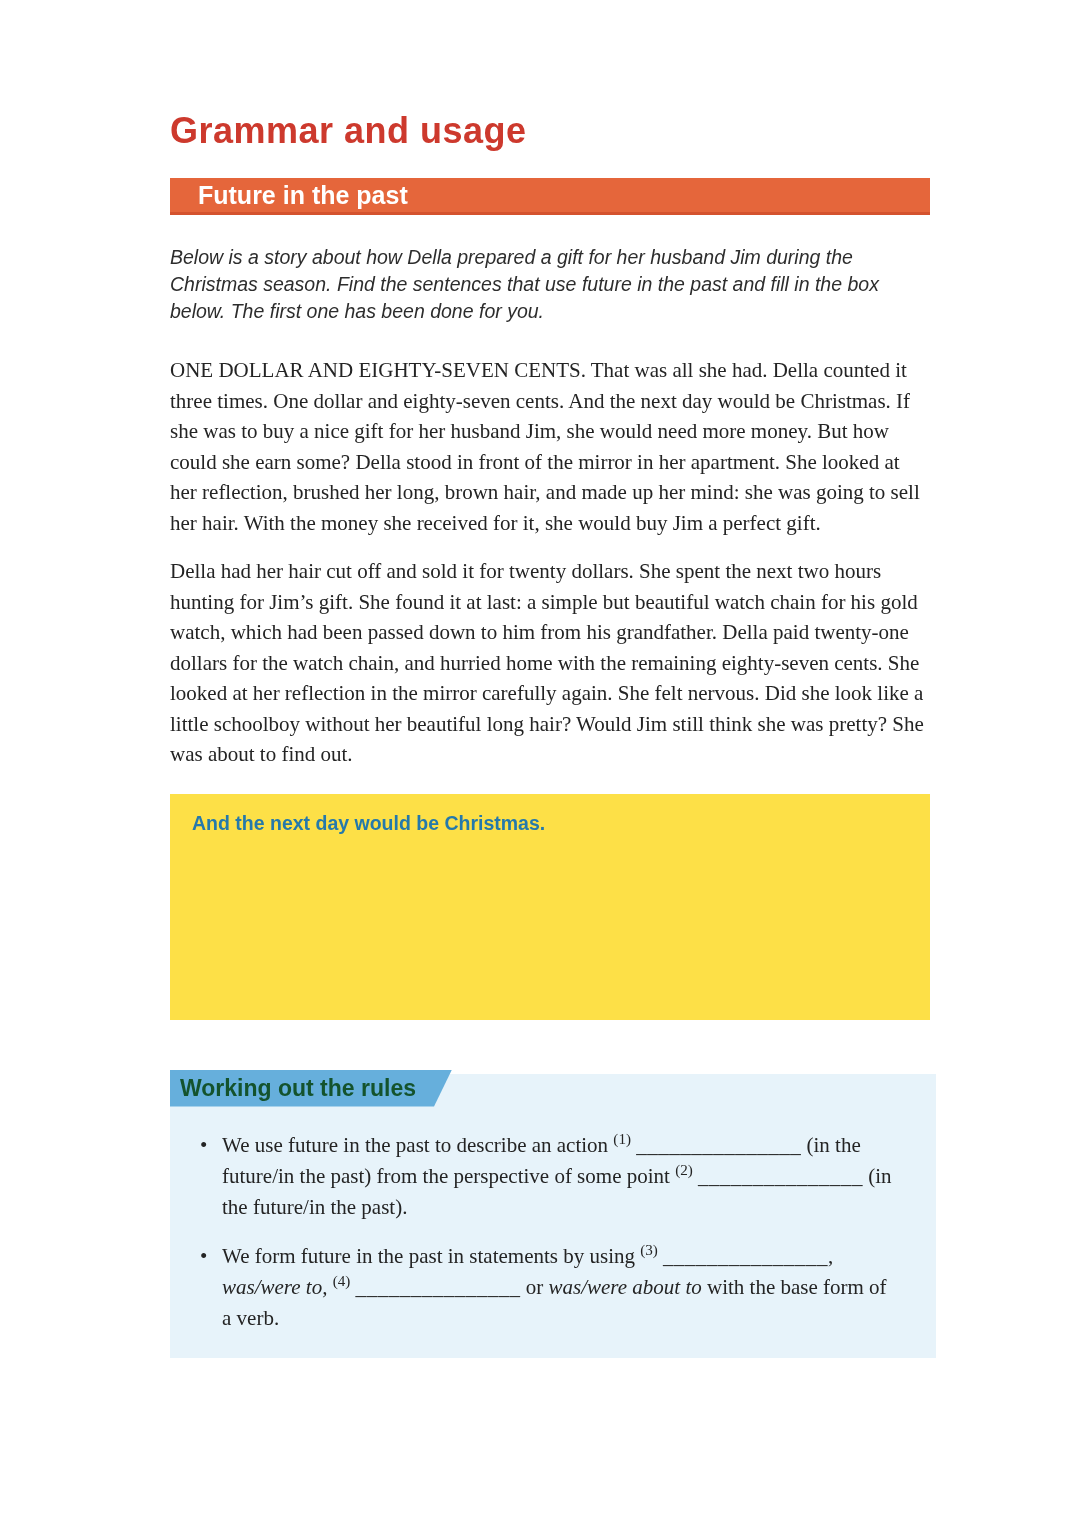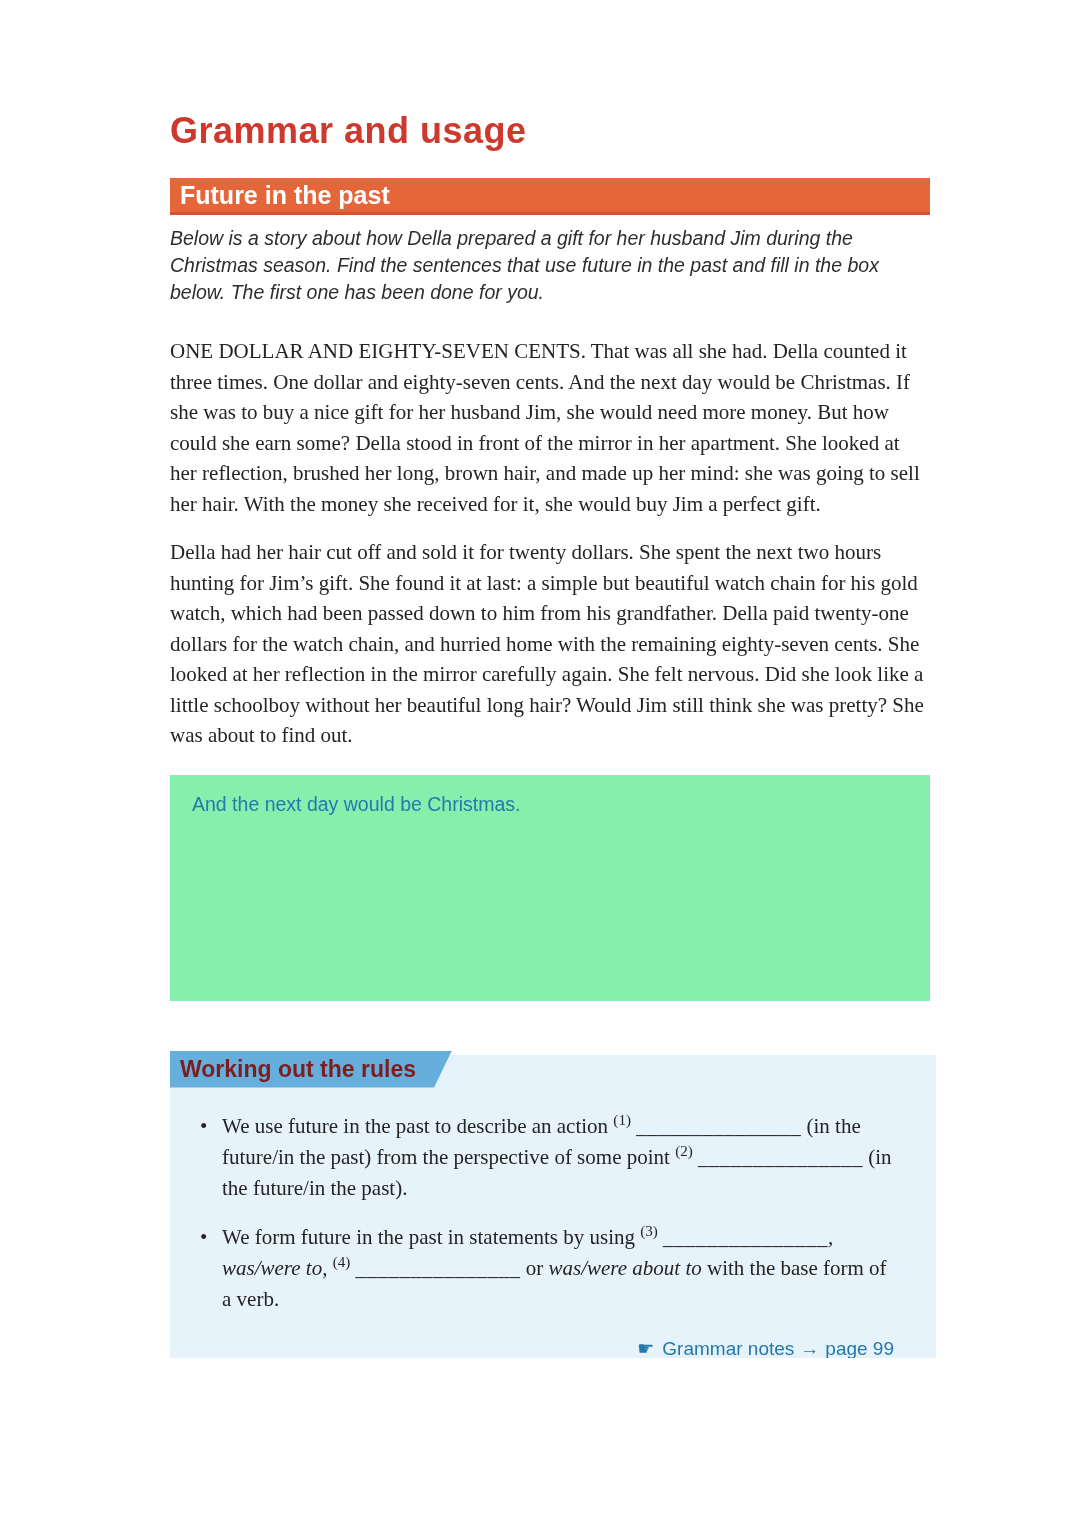--- a/index.html
+++ b/index.html
@@ -21,22 +21,22 @@
     font-size: 36px;
     letter-spacing: 0.5px;
     color: #cd392d;
     margin-bottom: 26px;
   }
   .section-banner {
     background: #e5663b;
     border-bottom: 3px solid #d4532e;
     height: 37px;
     line-height: 34px;
-    padding-left: 10px;
-    margin-bottom: 10px;
+    padding-left: 28px;
+    margin-bottom: 29px;
   }
   .section-banner span {
     font-family: "Liberation Sans", sans-serif;
     font-weight: bold;
     font-size: 25px;
     color: #ffffff;
   }
   .sub-heading {
     font-family: "Liberation Sans", sans-serif;
     font-weight: bold;
@@ -60,22 +60,23 @@
     line-height: 30.5px;
     color: #242424;
     max-width: 768px;
     margin-bottom: 18px;
   }
 
   .answer-box {
     margin-top: 24px;
     width: 760px;
     height: 226px;
-    background: #86efac;
+    background: #fde047;
     padding: 18px 22px;
+    font-weight: bold;
   }
   .answer-box .answer-line {
     font-family: "Liberation Sans", sans-serif;
     font-size: 19.5px;
     color: #2579ab;
   }
 
   .rules-panel {
     position: relative;
     margin-top: 54px;
@@ -91,21 +92,21 @@
     height: 37px;
     line-height: 36px;
     padding-left: 10px;
     background: #66afdc;
     clip-path: polygon(0 0, 100% 0, calc(100% - 18px) 100%, 0 100%);
   }
   .rules-banner span {
     font-family: "Liberation Sans", sans-serif;
     font-weight: bold;
     font-size: 23px;
-    color: #7f1d1d;
+    color: #14532d;
   }
   .rules-list { list-style: none; }
   .rules-list li {
     position: relative;
     padding-left: 22px;
     font-size: 21px;
     line-height: 31px;
     color: #242424;
     margin-bottom: 18px;
     max-width: 700px;

